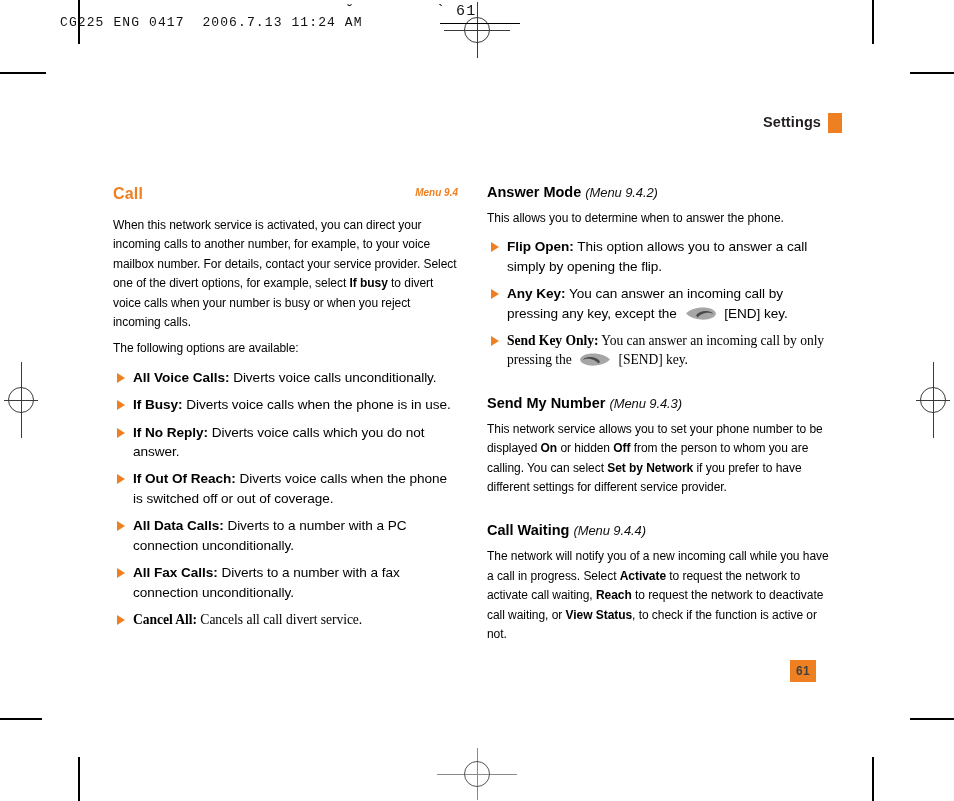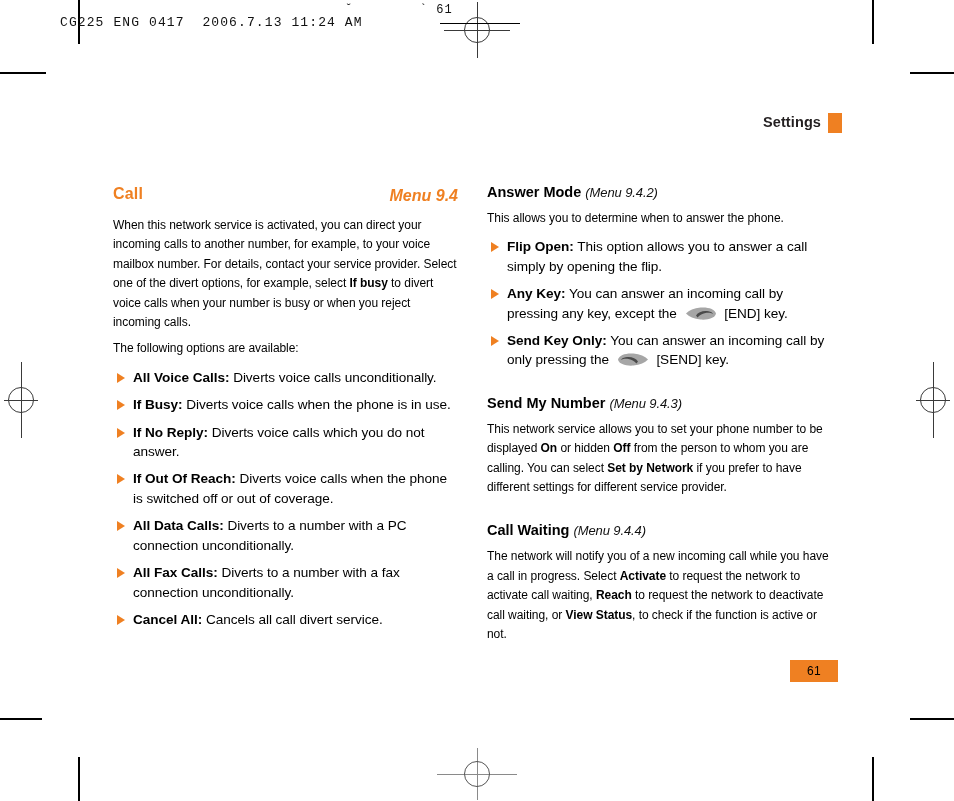--- a/index.html
+++ b/index.html
@@ -26,21 +26,21 @@
 
   
   .slug{
     position:absolute;left:60px;top:15px;
     font-family:"Liberation Mono", monospace;
     font-size:13px;letter-spacing:1.1px;color:#111;white-space:pre;
   }
   .slug-tail{
     position:absolute;top:3px;left:345px;
     font-family:"Liberation Mono", monospace;
-    font-size:12px;letter-spacing:1.1px;color:#111;white-space:pre;
+    font-size:15px;letter-spacing:1.1px;color:#111;white-space:pre;
   }
   .slug-underline{position:absolute;left:440px;top:23px;width:80px;height:1px;background:#000;}
 
   
   .running-head{
     position:absolute;right:133px;top:114px;
     font-size:14.5px;font-weight:bold;color:#231f20;
     letter-spacing:.1px;
   }
   .running-tab{
@@ -52,21 +52,21 @@
   .col-left{left:113px;}
   .col-right{left:487px;}
 
   h1.section{
     margin:0 0 0 0;
     font-size:16px;font-weight:bold;color:#ef8022;letter-spacing:.2px;
     line-height:22px;
   }
   .menu-ref{
     position:absolute;right:0;top:4px;
-    font-size:16px;font-style:italic;font-weight:bold;color:#ef8022;
+    font-size:10px;font-style:italic;font-weight:bold;color:#ef8022;
   }
   .sec-head-row{position:relative;height:26px;}
 
   h2.sub{
     margin:24px 0 0 0;
     font-size:14.5px;font-weight:bold;color:#000;
     line-height:19px;
   }
   h2.sub .ref{
     font-size:13px;font-style:italic;font-weight:normal;color:#111;
@@ -82,37 +82,37 @@
   p.body b{font-weight:bold;}
 
   ul.bullets{margin:9px 0 0 0;padding:0;list-style:none;}
   ul.bullets li{
     position:relative;
     padding-left:20px;
     margin-bottom:8px;
     font-size:13.6px;line-height:19.4px;
     letter-spacing:-.05px;
   }
-  ul.bullets li:last-child{margin-bottom:0;}
+  ul.bullets li:last-child{margin-bottom:0;font-family:Liberation Serif, serif;}
   .tri{
     position:absolute;left:4px;top:5px;
     width:0;height:0;
     border-left:8px solid #ef8022;
     border-top:5.5px solid transparent;
     border-bottom:5.5px solid transparent;
   }
   .lbl{font-weight:bold;}
 
   
   .keyicon{display:inline-block;vertical-align:-4px;width:34px;height:17px;margin:0 3px;}
 
   .page-badge{
     position:absolute;left:790px;top:660px;
-    width:48px;height:22px;background:#ef8022;
-    color:#000000;font-size:12px;font-weight:normal;
+    width:26px;height:22px;background:#ef8022;
+    color:#404040;font-size:12px;font-weight:bold;
     display:flex;align-items:center;justify-content:center;
     letter-spacing:.3px;
   }
 </style>
 </head>
 <body>
 
 <div class="mark" style="left:78px;top:0;width:1.5px;height:44px;"></div>
 <div class="mark" style="left:872px;top:0;width:1.5px;height:44px;"></div>
 <div class="mark" style="left:0;top:72px;width:46px;height:1.5px;"></div>

